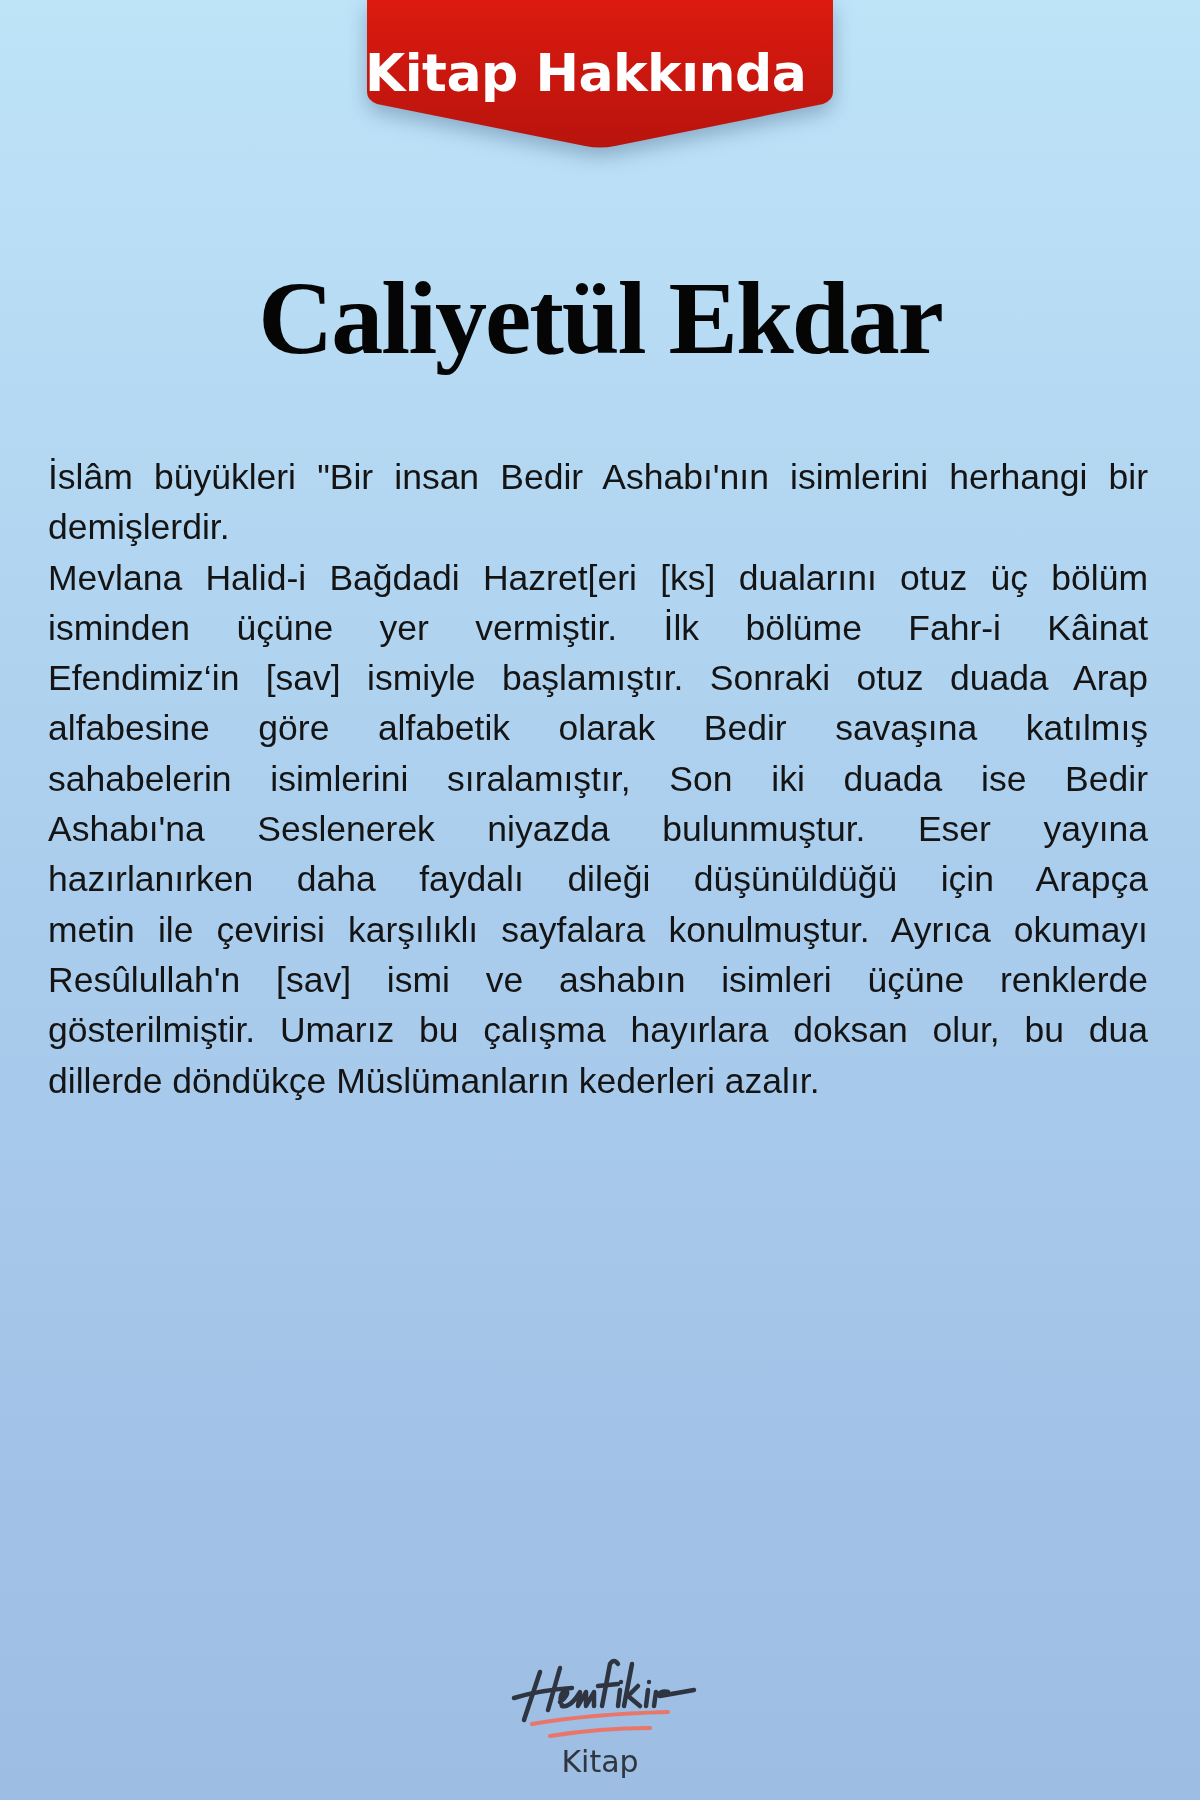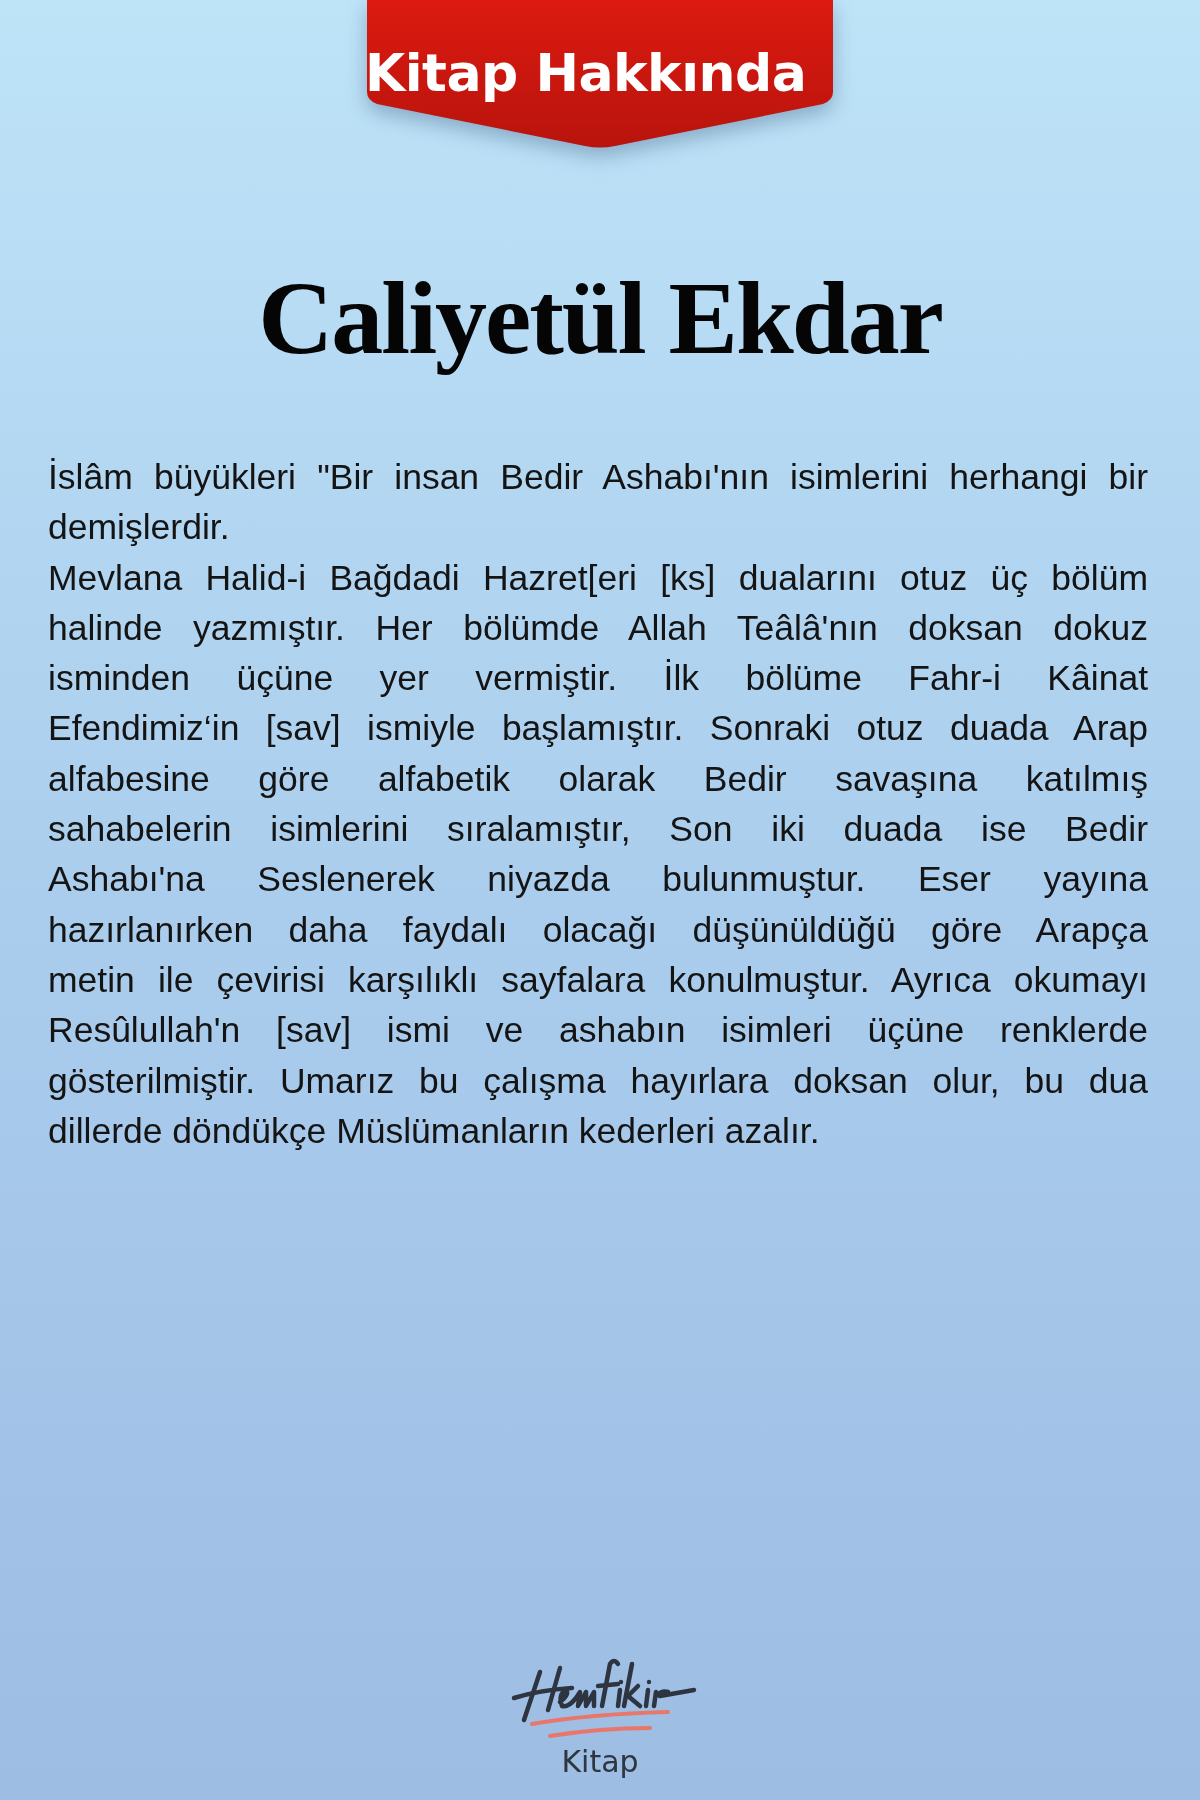--- a/index.html
+++ b/index.html
@@ -93,27 +93,26 @@
   </svg>
   <div class="banner-label">Kitap Hakkında</div>
 </div>
 
 <h1 class="title">Caliyetül Ekdar</h1>
 
 <div class="body-text">
   <span class="line">İslâm büyükleri "Bir insan Bedir Ashabı'nın isimlerini herhangi bir</span>
   <span class="line last">demişlerdir.</span>
   <span class="line">Mevlana Halid-i Bağdadi Hazret[eri [ks] dualarını otuz üç bölüm</span>
-  <span class="line">halinde yazmıştır. Her bölümde Allah Teâlâ'nın doksan dokuz</span>
   <span class="line">isminden üçüne yer vermiştir. İlk bölüme Fahr-i Kâinat</span>
   <span class="line">Efendimiz‘in [sav] ismiyle başlamıştır. Sonraki otuz duada Arap</span>
   <span class="line">alfabesine göre alfabetik olarak Bedir savaşına katılmış</span>
   <span class="line">sahabelerin isimlerini sıralamıştır, Son iki duada ise Bedir</span>
   <span class="line">Ashabı'na Seslenerek niyazda bulunmuştur. Eser yayına</span>
-  <span class="line">hazırlanırken daha faydalı olacağı düşünüldüğü göre Arapça</span>
+  <span class="line">hazırlanırken daha faydalı dileği düşünüldüğü için Arapça</span>
   <span class="line">metin ile çevirisi karşılıklı sayfalara konulmuştur. Ayrıca okumayı</span>
   <span class="line">Resûlullah'n [sav] ismi ve ashabın isimleri üçüne renklerde</span>
   <span class="line">gösterilmiştir. Umarız bu çalışma hayırlara doksan olur, bu dua</span>
   <span class="line last">dillerde döndükçe Müslümanların kederleri azalır.</span>
 </div>
 
 <div class="logo">
   <svg class="logo-script" width="190" height="95" viewBox="0 0 190 95">
     <g fill="none" stroke="#2e3540" stroke-width="4.5" stroke-linecap="round" stroke-linejoin="round">
 

